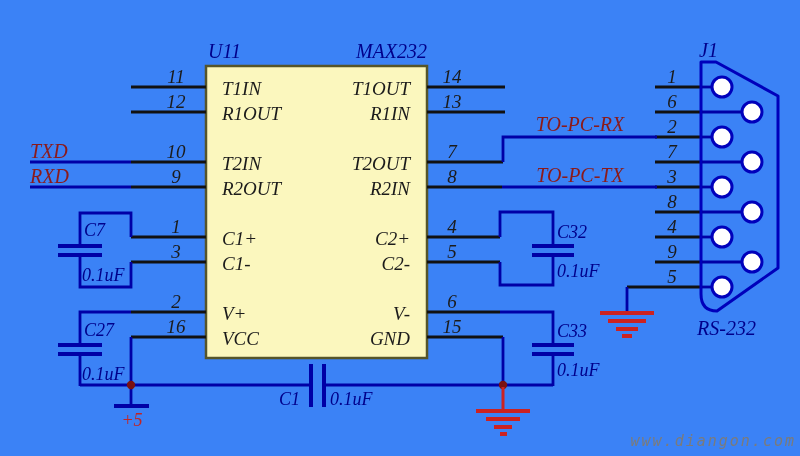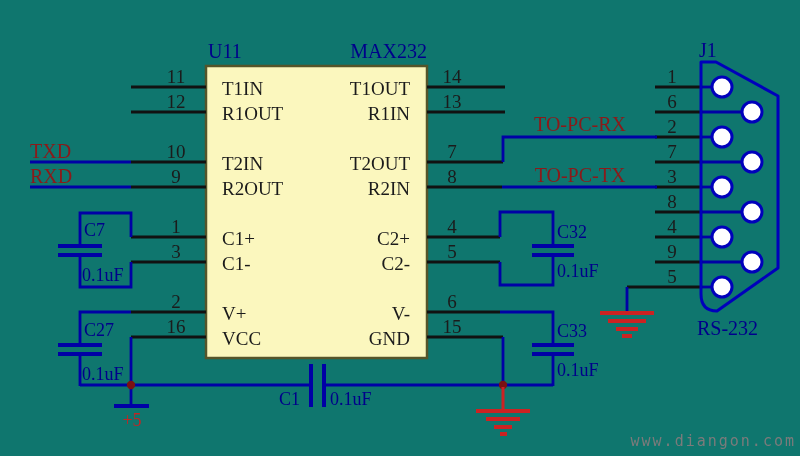--- a/index.html
+++ b/index.html
@@ -1,16 +1,16 @@
 <!DOCTYPE html>
 <html><head>
 <meta charset="utf-8">
 <style>
   html,body{margin:0;padding:0;background:#ffffff;}
-  #stage{position:relative;width:800px;height:456px;background:#0f766e;overflow:hidden;}
+  #stage{position:relative;width:800px;height:456px;background:#3b82f6;overflow:hidden;font-style:italic;}
   svg{position:absolute;left:0;top:0;}
   text{font-family:"Liberation Serif","DejaVu Serif",serif;}
   .pin-name{font-size:19px;fill:#1b1b1b;}
   .pin-num{font-size:19px;fill:#1b1b1b;}
   .ref{font-size:20px;fill:#00008B;}
   .caplab{font-size:18px;fill:#00008B;}
   .netred{font-size:20px;fill:#8B1A1A;}
   .plus5{font-size:18px;fill:#C22525;}
   .watermark{font-family:"DejaVu Sans Mono","Liberation Mono",monospace;font-size:15px;fill:#7b7b7b;letter-spacing:2px;}
   .wb{stroke:#111111;stroke-width:3;fill:none;}

